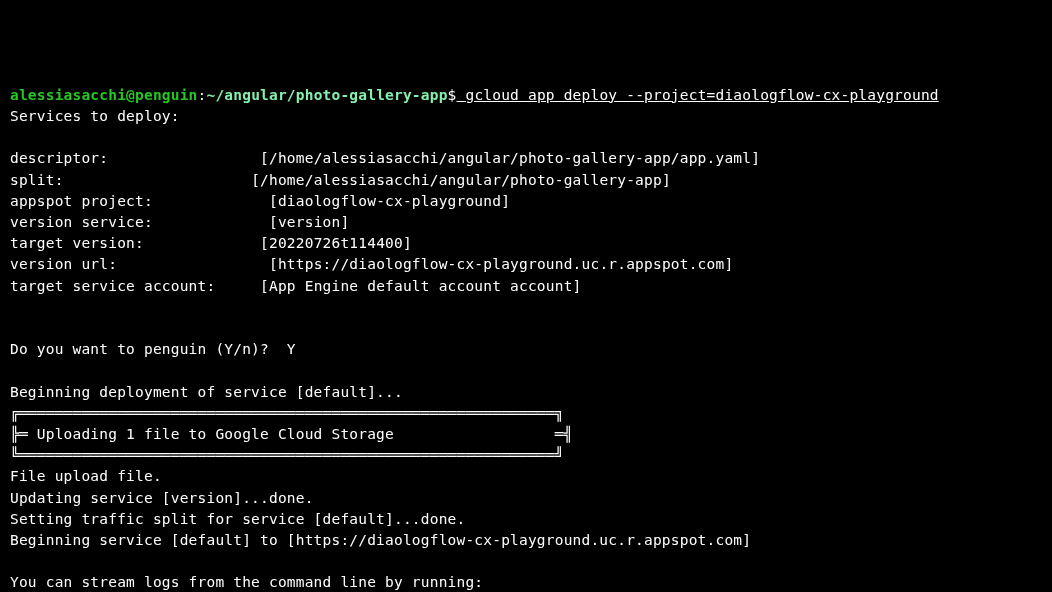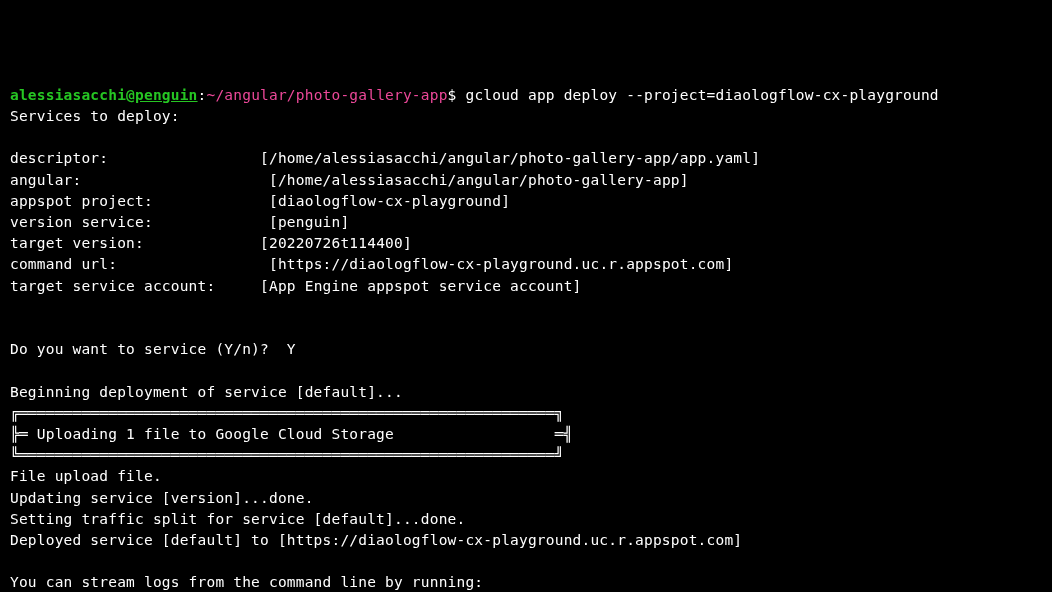--- a/index.html
+++ b/index.html
@@ -25,67 +25,67 @@
       font-weight: bold;
       margin-top: 31px;
     }
     .prompt-at {
       color: #26c623;
       font-weight: bold;
     }
     .prompt-host {
       color: #26c623;
       font-weight: bold;
-      text-decoration: underline;
     }
     .prompt-colon {
       color: #ffffff;
     }
     .prompt-path {
-      color: #ec4899;
-      font-weight: normal;
+      color: #86efac;
+      font-weight: bold;
     }
     .prompt-dollar {
       color: #ffffff;
     }
     .command {
       color: #ffffff;
+      text-decoration: underline;
     }
     .output {
       color: #ffffff;
       text-align: center;
     }
   </style>
 </head>
 <body>
 
 
 
 <div><span class="prompt-user">alessiasacchi</span><span class="prompt-at">@</span><span class="prompt-host">penguin</span><span class="prompt-colon">:</span><span class="prompt-path">~/angular/photo-gallery-app</span><span class="prompt-dollar">$</span><span class="command"> gcloud app deploy --project=diaologflow-cx-playground</span>
 <span class="output">Services to deploy:</span>
 
 <span class="output">descriptor:</span><span>                 </span><span class="output">[/home/alessiasacchi/angular/photo-gallery-app/app.yaml]</span>
-<span class="output">angular:</span>                     <span class="output">[/home/alessiasacchi/angular/photo-gallery-app]</span>
+<span class="output">split:</span>                     <span class="output">[/home/alessiasacchi/angular/photo-gallery-app]</span>
 <span class="output">appspot project:</span>             <span class="output">[diaologflow-cx-playground]</span>
-<span class="output">version service:</span>             <span class="output">[penguin]</span>
+<span class="output">version service:</span>             <span class="output">[version]</span>
 <span class="output">target version:</span>             <span class="output">[20220726t114400]</span>
-<span class="output">command url:</span>                 <span class="output">[https://diaologflow-cx-playground.uc.r.appspot.com]</span>
-<span class="output">target service account:</span>     <span class="output">[App Engine appspot service account]</span>
+<span class="output">version url:</span>                 <span class="output">[https://diaologflow-cx-playground.uc.r.appspot.com]</span>
+<span class="output">target service account:</span>     <span class="output">[App Engine default account account]</span>
 
 
-<span class="output">Do you want to service (Y/n)?  Y</span>
+<span class="output">Do you want to penguin (Y/n)?  Y</span>
 
 <span class="output">Beginning deployment of service [default]...</span>
 <span class="output">╔════════════════════════════════════════════════════════════╗</span>
 <span class="output">╠═ Uploading 1 file to Google Cloud Storage                  ═╣</span>
 <span class="output">╚════════════════════════════════════════════════════════════╝</span>
 <span class="output">File upload file.</span>
 <span class="output">Updating service [version]...done.</span>
 <span class="output">Setting traffic split for service [default]...done.</span>
-<span class="output">Deployed service [default] to [https://diaologflow-cx-playground.uc.r.appspot.com]</span>
+<span class="output">Beginning service [default] to [https://diaologflow-cx-playground.uc.r.appspot.com]</span>
 
 <span class="output">You can stream logs from the command line by running:</span>
 
 
 
 </div>
 
 
 
 

